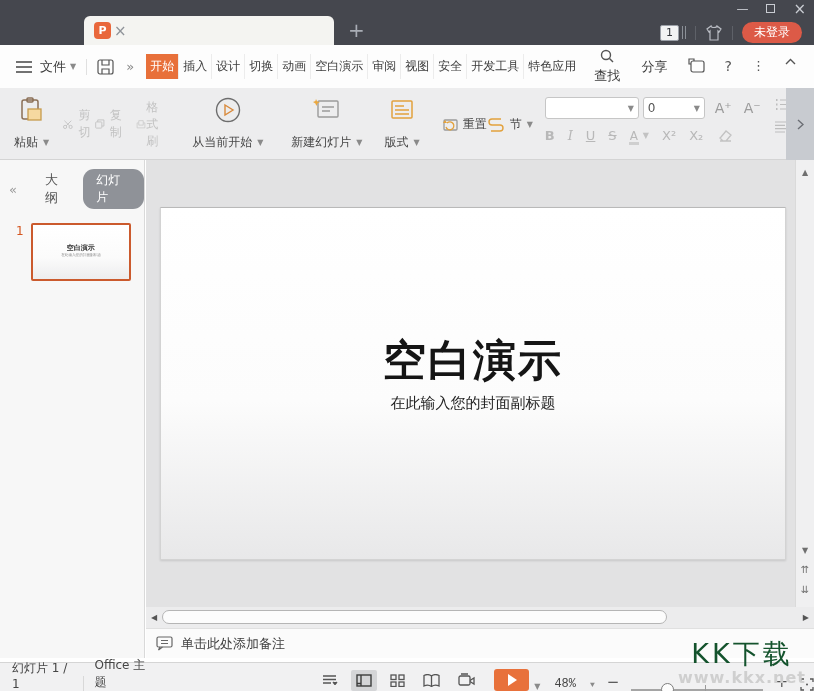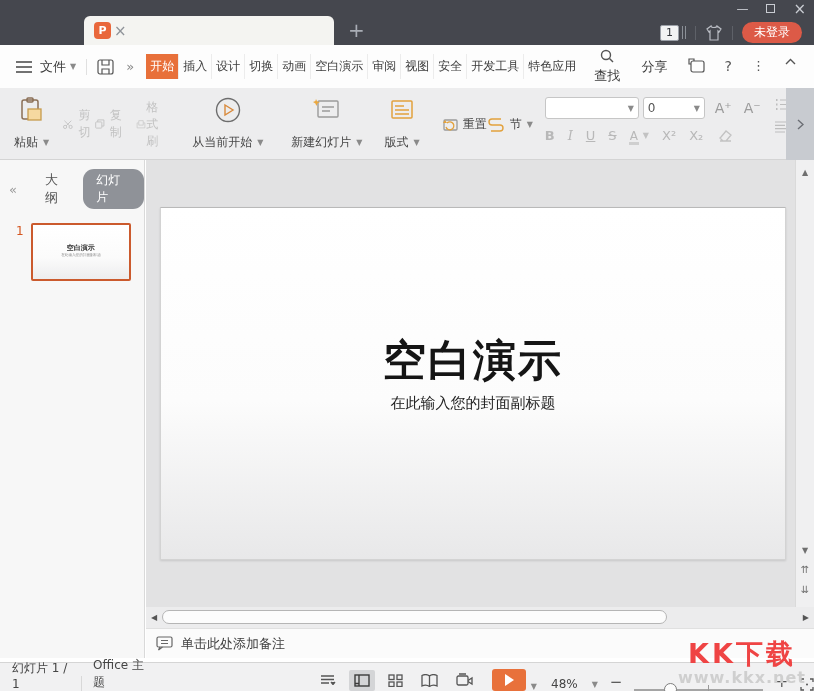--- a/index.html
+++ b/index.html
@@ -114,31 +114,31 @@
   .statusbar { position:absolute; left:0; right:0; bottom:0; height:29px; background:#f1f1f2;
                border-top:1px solid #d5d5d5; display:flex; align-items:flex-end; font-size:12px; color:#454545; }
   .st-sep { width:1px; height:15px; background:#d8d8d8; margin:0 11px; }
   .st-views { display:flex; align-items:center; gap:8px; margin-left:168px; }
   .view-btn { padding:4px 5px; border-radius:2px; display:flex; align-items:center; cursor:pointer; }
   .view-btn.selected { background:#d4d5d7; }
   .play-pill { width:39px; height:22px; background:#e8713b; border-radius:3px; display:flex;
                align-items:center; justify-content:center; margin-left:14px; cursor:pointer; }
   .play-tri { width:0; height:0; border-left:9px solid #fff; border-top:6px solid transparent;
               border-bottom:6px solid transparent; margin-left:2px; }
-  .zoom-lbl { margin-left:14px; display:flex; align-items:center; gap:14px; }
+  .zoom-lbl { margin-left:14px; display:flex; align-items:center; gap:14px;font-family:Liberation Mono, monospace; }
   .zminus,.zplus { color:#555; font-size:15px; margin-left:12px; cursor:pointer; }
   .ztrack { position:relative; width:148px; height:2px; background:#a5a5a5; margin-left:12px; }
   .ztick { position:absolute; left:74px; top:-4px; width:1px; height:9px; background:#9a9a9a; }
   .zknob { position:absolute; left:30px; top:-6px; width:13px; height:13px; background:#fdfdfd;
            border:1px solid #7d7d7d; border-radius:50%; cursor:pointer; }
   .fit-btn { margin-left:12px; cursor:pointer; }
 
   
   .watermark { position:absolute; right:8px; bottom:4px; text-align:center; z-index:40; pointer-events:none; }
-  .wm-title { font-size:27px; font-weight:bold; letter-spacing:3px; color:#ef4444; line-height:28px; }
+  .wm-title { font-size:27px; font-weight:normal; letter-spacing:3px; color:#14532d; line-height:28px; }
   .wm-url { font-size:16px; font-weight:bold; color:#cfcfcf; letter-spacing:1px; }
 </style>
 </head>
 <body>
 
 <div id="app">
 
   <div class="titlebar">
     <div class="doc-tab">
       <span class="doc-icon">P</span>

